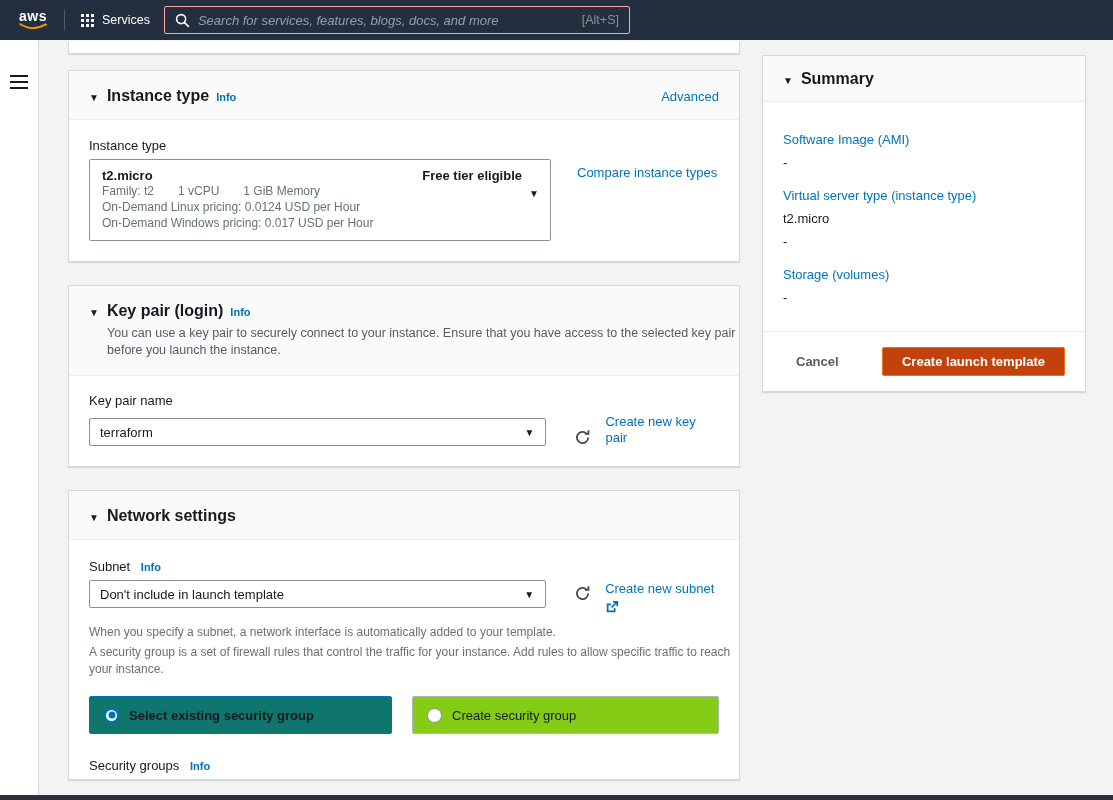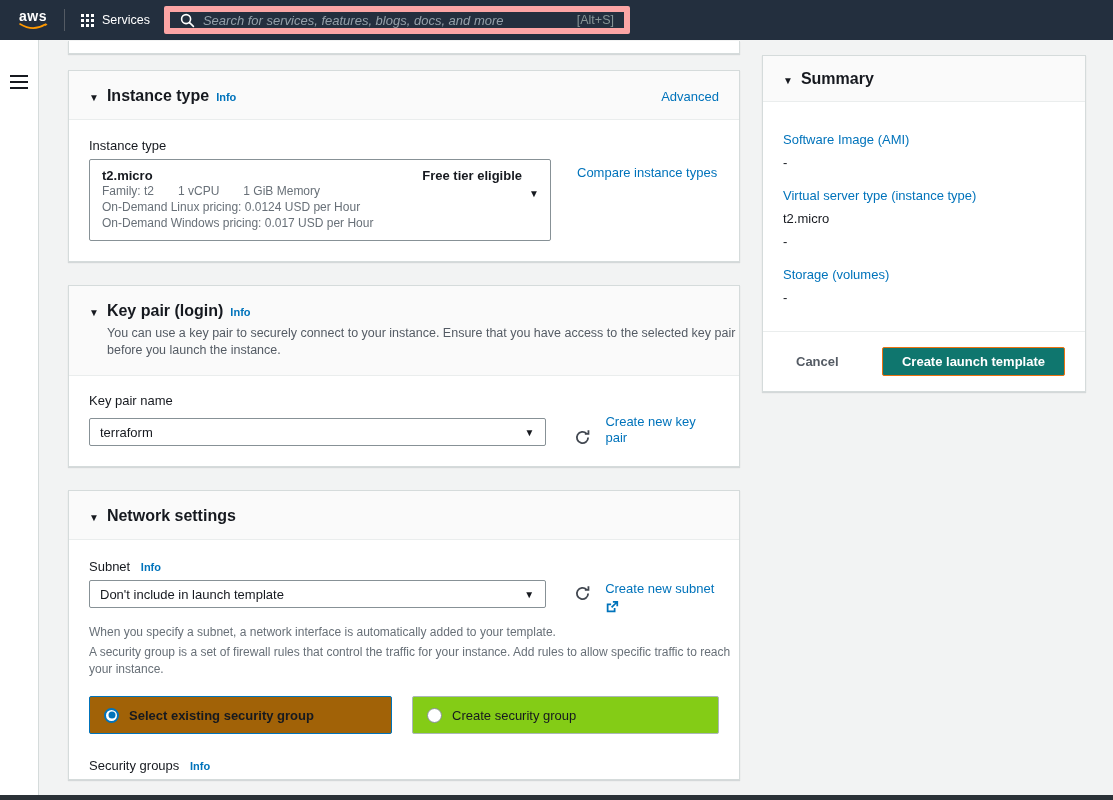--- a/index.html
+++ b/index.html
@@ -8,21 +8,21 @@
 
   
   .topnav { position:absolute; top:0; left:0; width:1113px; height:40px; background:#232f3e;
     display:flex; align-items:center; padding:16px 16px; z-index:20; }
   .aws-logo { display:flex; flex-direction:column; align-items:center; width:34px; cursor:pointer; }
   .aws-logo .aws-word { color:#fff; font-weight:bold; font-size:14px; letter-spacing:.5px; line-height:13px; }
   .nav-divider { width:1px; height:22px; background:#545b64; margin:0 16px 0 14px; }
   .services-btn { display:flex; align-items:center; gap:8px; color:#fff; font-size:12.5px; cursor:pointer; }
   .grid-icon { display:grid; grid-template-columns:repeat(3,3px); grid-template-rows:repeat(3,3px); gap:2px; }
   .grid-icon span { width:3px; height:3px; background:#fff; }
-  .nav-search { margin-left:14px; width:466px; height:28px; border:6px solid #fca5a5; border-radius:2px;
+  .nav-search { margin-left:14px; width:466px; height:28px; border:1px solid #fca5a5; border-radius:2px;
     background:#232f3e; display:flex; align-items:center; padding:0 10px; gap:8px; }
   .nav-search .ph { color:#95a0a9; font-style:italic; flex:1; font-size:13px; }
   .nav-search .kbd { color:#879596; font-size:12.5px; }
 
   
   .left-rail { position:absolute; top:40px; left:0; width:39px; height:760px; background:#fff;
     border-right:1px solid #d5dbdb; z-index:5; }
   .hamburger { margin:35px 0 0 10px; width:18px; cursor:pointer; }
   .hamburger i { display:block; height:2px; background:#16191f; margin-bottom:4px; }
 
@@ -69,38 +69,38 @@
   .card.network .card-body { padding:19px 20px 0; }
   .subnet-row, .sg-row { display:flex; align-items:flex-start; }
   .subnet-row .refresh-btn, .sg-row .refresh-btn { margin-top:5px; }
   .link-col { margin-left:14px; display:flex; flex-direction:column; line-height:17px; width:116px; }
   .note { margin-top:10px; }
   .fw-title { margin-top:14px; font-weight:bold; font-size:13px; }
   .fw-desc { margin-top:4px; width:645px; line-height:17px; }
   .tiles { display:flex; gap:20px; margin-top:18px; }
   .tile { height:38px; border:1px solid #aab7b8; border-radius:2px; background:#84cc16;
     display:flex; align-items:center; padding:0 14px; gap:10px; cursor:pointer; }
-  .tile.selected { border:1px solid #0073bb; background:#a16207; }
+  .tile.selected { border:1px solid #0073bb; background:#0f766e; }
   .tile .t-label { font-weight:bold; font-size:13px; color:#16191f; }
   .tile1 { width:305px; } .tile2 { width:309px; }
   .radio { width:15px; height:15px; border-radius:50%; border:1px solid #879196; background:#fff; position:relative; flex:none; }
   .radio.on { border:2px solid #0073bb; }
   .radio.on::after { content:""; position:absolute; left:50%; top:50%; transform:translate(-50%,-50%);
     width:7px; height:7px; border-radius:50%; background:#0073bb; }
   .sg-label { margin-top:24px; }
 
   
   .summary-col { position:absolute; top:55px; left:762px; width:324px; z-index:1; }
   .summary .card-header { padding:14px 20px 13px; }
   .summary .card-body { padding:12px 20px 26px; }
   .sum-label { display:block; margin-top:18px; font-size:13px; }
   .sum-value { margin-top:8px; font-size:13px; color:#16191f; }
   .summary-footer { border-top:1px solid #eaeded; padding:15px 20px; display:flex; align-items:center; }
   .cancel-btn { font-weight:bold; color:#545b64; margin-left:13px; cursor:pointer; font-size:13px; background:none; border:none; font-family:inherit; }
-  .primary-btn { margin-left:auto; background:#0f766e; border:1px solid #ec7211; border-radius:2px;
+  .primary-btn { margin-left:auto; background:#c2410c; border:1px solid #ec7211; border-radius:2px;
     color:#fff; font-weight:bold; font-size:13px; padding:6px 19px; cursor:pointer; font-family:inherit; }
 
   .bottom-bar { position:absolute; left:0; top:795px; width:1113px; height:5px; background:#2b3137; z-index:30; }
 </style>
 </head>
 <body>
 
 <div class="topnav">
   <div class="aws-logo">
     <span class="aws-word">aws</span>

